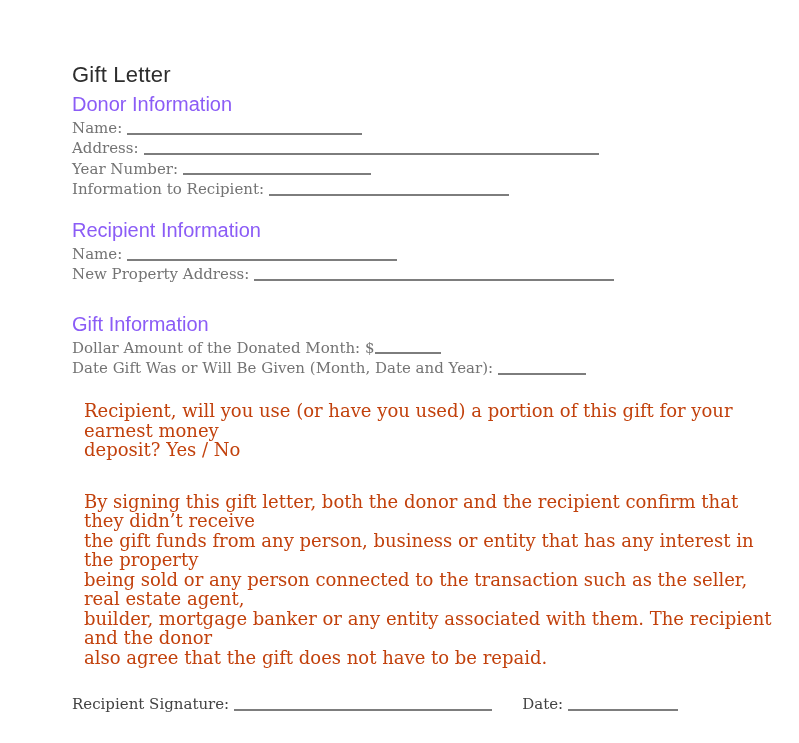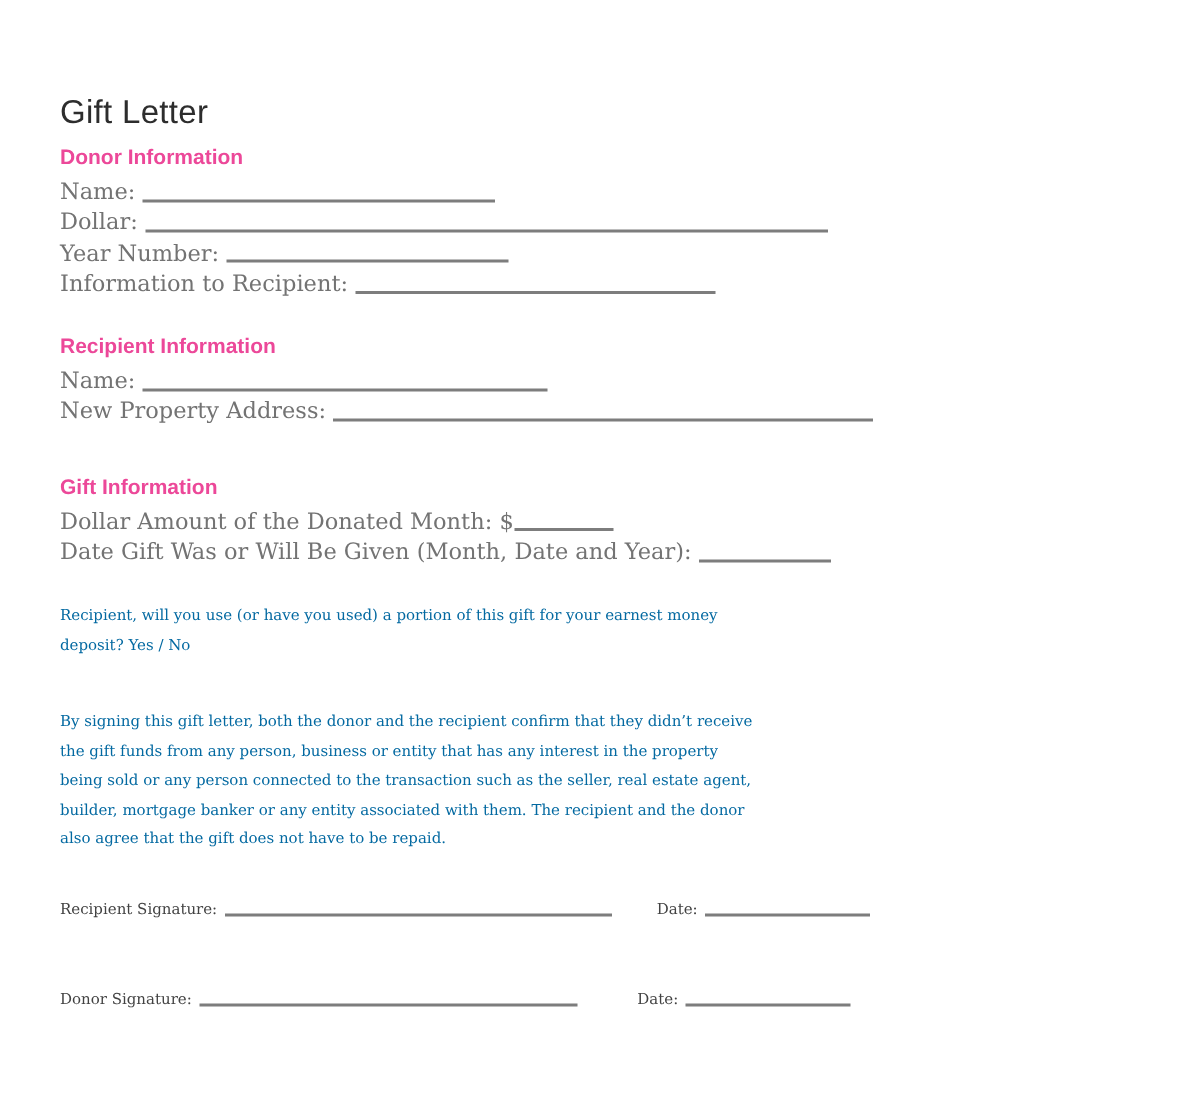--- a/index.html
+++ b/index.html
@@ -11,38 +11,38 @@
     width: 799px;
     height: 743px;
     overflow: hidden;
     font-family: "DejaVu Serif", "Liberation Serif", serif;
     color: #424242;
   }
   .page {
     box-sizing: border-box;
     width: 799px;
     height: 743px;
-    padding: 62px 10px 0 40px;
+    padding: 62px 10px 0 72px;
     background: #ffffff;
   }
   .title {
     font-family: "Liberation Sans", sans-serif;
     font-size: 22px;
     line-height: 26px;
     font-weight: 400;
     color: #2d2d2d;
     margin: 0 0 8px 0;
     letter-spacing: 0.2px;
   }
   .heading {
     font-family: "Liberation Sans", sans-serif;
-    font-size: 14px;
+    font-size: 20px;
     line-height: 17px;
-    font-weight: 700;
-    color: #ec4899;
+    font-weight: 400;
+    color: #8b5cf6;
     margin: 0 0 5px 0;
   }
   .heading.gap-recipient { margin-top: 23px; }
   .heading.gap-gift { margin-top: 31px; }
   .row {
     font-size: 15px;
     line-height: 19.5px;
     white-space: nowrap;
     color: #737373;
   }
@@ -61,33 +61,33 @@
   .ln-donor-phone { width: 188px; }
   .ln-donor-relationship { width: 240px; }
   .ln-recipient-name { width: 270px; }
   .ln-recipient-property { width: 360px; }
   .ln-gift-amount { width: 66px; }
   .ln-gift-date { width: 88px; }
   .ln-recipient-signature { width: 258px; }
   .ln-donor-signature { width: 252px; }
   .ln-date { width: 110px; }
   .para {
-    font-size: 10px;
+    font-size: 18px;
     line-height: 19.5px;
     white-space: pre-line;
-    color: #0369a1;
-    margin: 0;
+    color: #c2410c;
+    margin: 12px;
     max-width: 717px;
   }
   .para.gap-question { margin-top: 23px; }
   .para.gap-confirm { margin-top: 32px; }
   .sig-row {
     display: flex;
     align-items: baseline;
-    font-size: 10px;
+    font-size: 15px;
     line-height: 19.5px;
     white-space: nowrap;
   }
   .sig-row.gap-recipient-sig { margin-top: 27px; }
   .sig-row.gap-donor-sig { margin-top: 41px; }
   .sig-row .date-lbl-recipient { margin-left: 30px; }
   .sig-row .date-lbl-donor { margin-left: 40px; }
 </style>
 </head>
 <body>
@@ -95,21 +95,21 @@
 <div class="page">
 
   <h1 class="title">Gift Letter</h1>
 
   <section>
     <h2 class="heading">Donor Information</h2>
     <div class="row">
       <span>Name:</span><span class="line ln-donor-name"></span>
     </div>
     <div class="row">
-      <span>Dollar:</span><span class="line ln-donor-address"></span>
+      <span>Address:</span><span class="line ln-donor-address"></span>
     </div>
     <div class="row">
       <span>Year Number:</span><span class="line ln-donor-phone"></span>
     </div>
     <div class="row">
       <span>Information to Recipient:</span><span class="line ln-donor-relationship"></span>
     </div>
   </section>
 
   <section>

